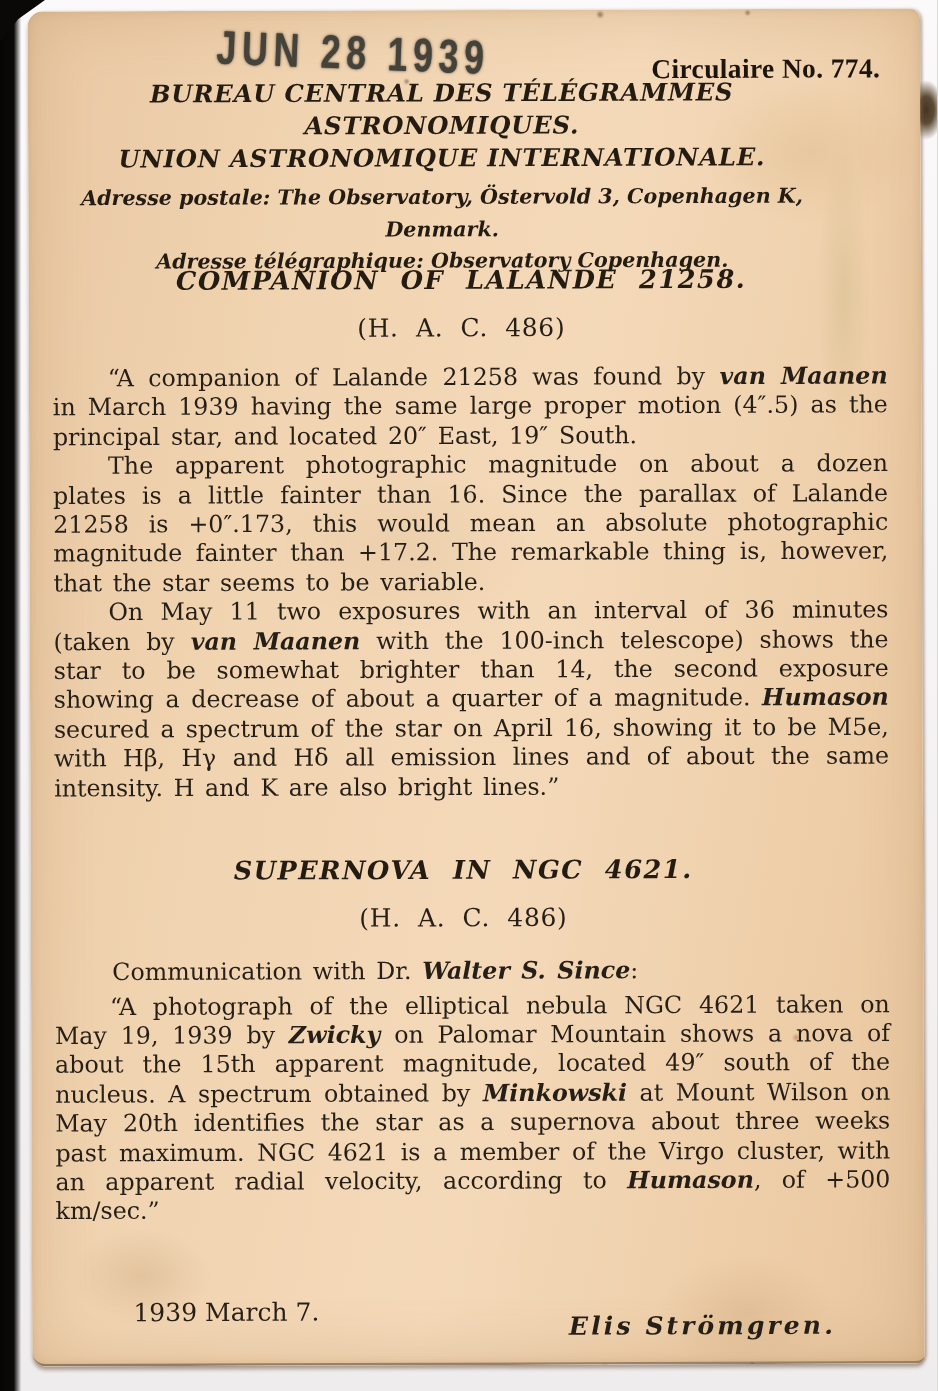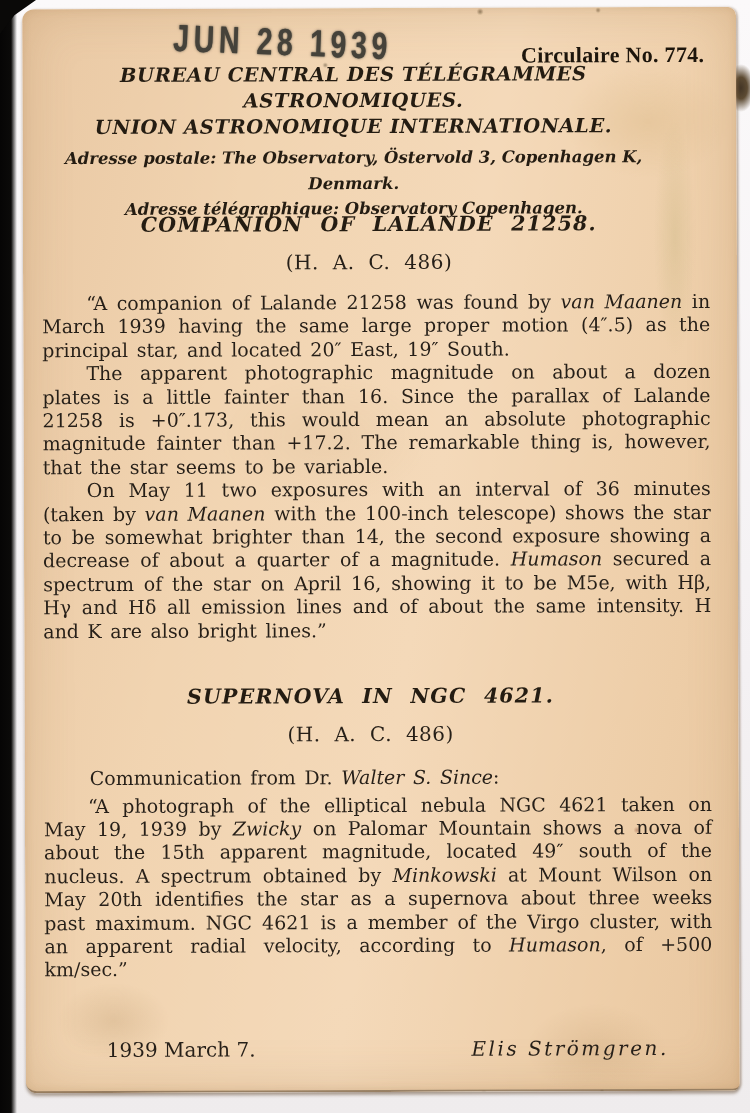--- a/index.html
+++ b/index.html
@@ -59,25 +59,25 @@
   .lh-main{font-weight:bold;font-style:italic;font-size:19.5px;letter-spacing:.6px;line-height:26px;}
   .lh-addr{font-weight:bold;font-style:italic;font-size:16.5px;line-height:25.5px;}
   .lh-addr.first{margin-top:5px;}
   .content{position:absolute;left:0;top:0;right:0;bottom:0;padding:204px 27px 0 19px;}
   h2{
     margin:0;font-style:italic;font-weight:bold;font-size:20.5px;
     letter-spacing:1.2px;word-spacing:9px;text-align:center;padding-right:14px;color:#241c12;
   }
   .hac{font-size:20px;text-align:center;margin:14px 0 17px;word-spacing:7px;letter-spacing:.5px;padding-right:14px;}
   .para{margin:0;text-indent:44px;text-align:justify;font-size:19px;line-height:23.4px;word-spacing:2.5px;}
-  .para i{font-style:italic;}
+  .para i{font-style:italic;font-weight:bold;}
   .section2{margin-top:42px;}
   .intro{margin:20px 0 4px;text-indent:46px;text-align:left;}
   .footer{display:flex;justify-content:space-between;margin-top:56px;font-size:20px;padding:0 44px 0 62px;}
-  .sig{font-style:italic;font-weight:normal;letter-spacing:2.5px;}
+  .sig{font-style:italic;font-weight:bold;letter-spacing:2.5px;margin-top:12px;}
 </style>
 </head>
 <body>
 
 <div class="scan">
   <div class="strip-left"></div>
   <div class="wedge-tl"></div>
   <div class="blob-right"></div>
 
   <div class="card">
@@ -98,21 +98,21 @@
         <div>
             <p class="para"><span>“A companion of Lalande 21258 was found by </span><i>van Maanen</i><span> in March 1939 having the same large proper motion (4″.5) as the principal star, and located 20″ East, 19″ South.</span></p>
             <p class="para"><span>The apparent photographic magnitude on about a dozen plates is a little fainter than 16. Since the parallax of Lalande 21258 is +0″.173, this would mean an absolute photographic magnitude fainter than +17.2.  The remarkable thing is, however, that the star seems to be variable.</span></p>
             <p class="para"><span>On May 11 two exposures with an interval of 36 minutes (taken by </span><i>van Maanen</i><span> with the 100-inch telescope) shows the star to be somewhat brighter than 14, the second exposure showing a decrease of about a quarter of a magnitude. </span><i>Humason</i><span> secured a spectrum of the star on April 16, showing it to be M5e, with Hβ, Hγ and Hδ all emission lines and of about the same intensity. H and K are also bright lines.”</span></p>
           </div>
       </section>
 
       <section class="section2">
         <h2>SUPERNOVA IN NGC 4621.</h2>
         <div class="hac">(H. A. C.  486)</div>
-        <p class="para intro"><span>Communication from Dr. </span><i>Walter S. Since</i><span>:</span></p>
+        <p class="para intro"><span>Communication with Dr. </span><i>Walter S. Since</i><span>:</span></p>
         <div>
             <p class="para"><span>“A photograph of the elliptical nebula NGC 4621 taken on May 19, 1939 by </span><i>Zwicky</i><span> on Palomar Mountain shows a nova of about the 15th apparent magnitude, located 49″ south of the nucleus.  A spectrum obtained by </span><i>Minkowski</i><span> at Mount Wilson on May 20th identifies the star as a supernova about three weeks past maximum.  NGC 4621 is a member of the Virgo cluster, with an apparent radial velocity, according to </span><i>Humason</i><span>, of +500 km/sec.”</span></p>
           </div>
       </section>
 
       <div class="footer">
         <span>1939 March 7.</span>
         <span class="sig">Elis Strömgren.</span>
       </div>
     </div>

